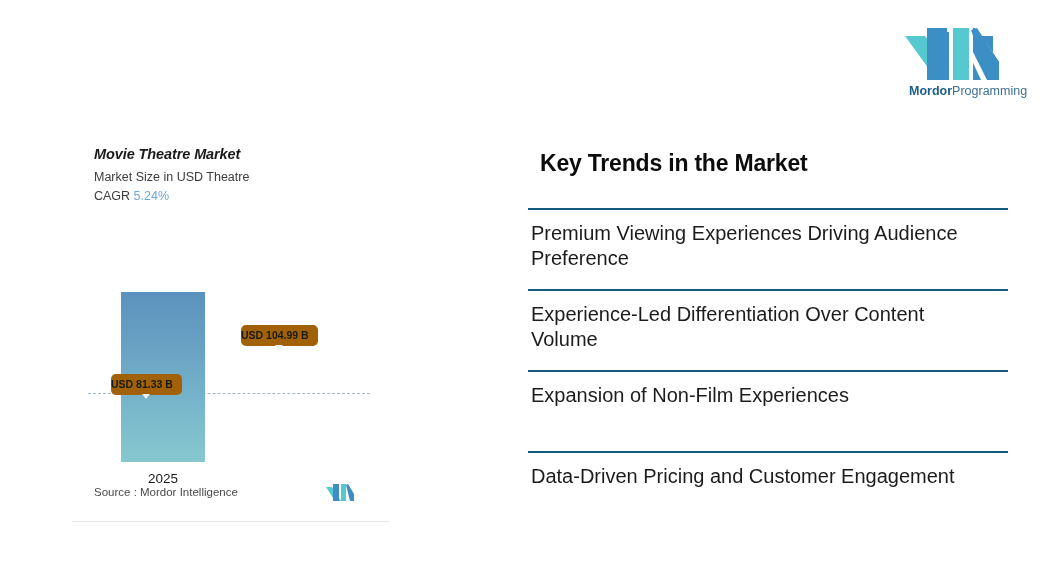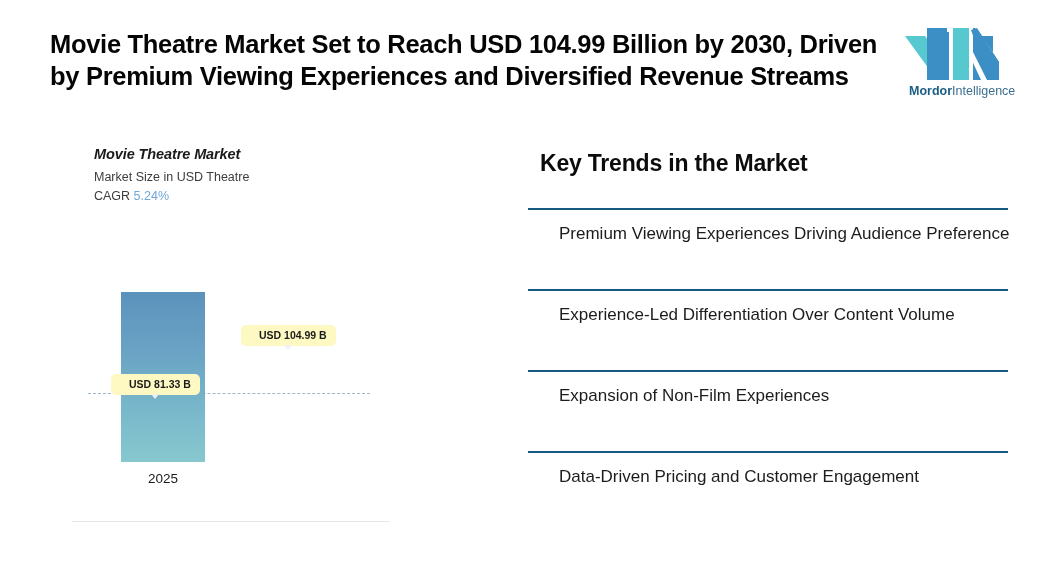--- a/index.html
+++ b/index.html
@@ -141,23 +141,23 @@
   .bar-cat {
     position: absolute;
     bottom: -24px;
     width: 100%;
     text-align: center;
     font-size: 13.5px;
     color: #1a1a1a;
   }
   .pill {
     position: absolute;
-    background: #fef9c3;
+    background: #a16207;
     border-radius: 5px;
-    padding: 4px 9px 5px 18px;
+    padding: 4px 9px 5px 0;
     font-size: 10.5px;
     font-weight: bold;
     color: #1a1a1a;
     white-space: nowrap;
   }
   .pill::after {
     content: "";
     position: absolute;
     left: 50%;
     bottom: -4px;
@@ -224,52 +224,50 @@
   }
   .trend-item-0 { top: 68px;  height: 81px; }
   .trend-item-1 { top: 149px; height: 81px; }
   .trend-item-2 { top: 230px; height: 81px; }
   .trend-item-3 { top: 311px; height: 60px; }
   .trend-text {
     position: absolute;
     left: 3px;
     top: 11px;
     width: 460px;
-    font-size: 17px;
+    font-size: 20px;
     line-height: 25px;
     color: #1c1c1c;
-    margin-left: 28px;
   }
 </style>
 </head>
 <body>
 
 <div class="header">
-  <div class="headline">Movie Theatre Market Set to Reach USD 104.99 Billion by 2030, Driven by Premium Viewing Experiences and Diversified Revenue Streams</div>
 
   <div class="brand">
     <div class="brand-mark">
       <svg viewBox="0 0 100 58" width="100" height="58" xmlns="http://www.w3.org/2000/svg">
         <polygon points="2,14 22,14 54,58 34,58" fill="#55c9cf"></polygon>
         <polygon points="24,6 46,6 46,58 24,58" fill="#3b8fc4"></polygon>
         <polygon points="50,6 68,6 68,58 50,58" fill="#55c9cf"></polygon>
         <polygon points="70,14 90,14 90,58 70,58" fill="#3b8fc4"></polygon>
         <polygon points="56,6 74,6 98,40 98,58 80,58" fill="#ffffff" opacity="0"></polygon>
         <polygon points="52,2 70,2 98,42 98,58 78,58" fill="#ffffff"></polygon>
         <polygon points="58,6 72,6 96,40 96,58 84,58" fill="#3b8fc4"></polygon>
         <polygon points="24,2 46,2 46,10 24,10" fill="#ffffff"></polygon>
         <polygon points="24,6 44,6 44,58 24,58" fill="#3b8fc4"></polygon>
         <polygon points="46,6 50,6 50,58 46,58" fill="#ffffff"></polygon>
         <polygon points="50,6 66,6 66,58 50,58" fill="#55c9cf"></polygon>
         <polygon points="66,6 70,6 70,58 66,58" fill="#ffffff"></polygon>
         <polygon points="68,8 74,6 96,40 96,58 86,58" fill="#3b8fc4"></polygon>
       </svg>
     </div>
     <div class="brand-word">
-      <span class="b1">Mordor</span><span class="b2">Intelligence</span>
+      <span class="b1">Mordor</span><span class="b2">Programming</span>
     </div>
   </div>
 </div>
 
 <div class="chart-card">
   <div class="chart-title">Movie Theatre Market</div>
   <div class="chart-subtitle">Market Size in USD Theatre</div>
   <div class="chart-cagr">
     <span>CAGR</span>
     <span class="cagr-value">5.24%</span>
@@ -279,20 +277,31 @@
     <div class="dashed-line"></div>
 
     <div class="bar bar-2025">
       <div class="bar-cat">2025</div>
     </div>
 
     <div class="pill pill-2025">USD 81.33 B</div>
     <div class="pill pill-2030">USD 104.99 B</div>
   </div>
 
+  <div class="source-row">
+    <div class="source-text">Source :  Mordor Intelligence</div>
+    <div class="source-mark">
+      <svg viewBox="0 0 28 18" width="28" height="18" xmlns="http://www.w3.org/2000/svg">
+        <polygon points="0,4 6,4 15,18 9,18" fill="#55c9cf"></polygon>
+        <polygon points="7,1 13,1 13,18 7,18" fill="#3b8fc4"></polygon>
+        <polygon points="15,1 20,1 20,18 15,18" fill="#55c9cf"></polygon>
+        <polygon points="20,2 22,1 28,11 28,18 24,18" fill="#3b8fc4"></polygon>
+      </svg>
+    </div>
+  </div>
 </div>
 
 <div class="trends">
   <div class="trends-heading">Key Trends in the Market</div>
 
   <div class="trend-item trend-item-0">
     <div class="trend-text">Premium Viewing Experiences Driving Audience Preference</div>
   </div>
   <div class="trend-item trend-item-1">
     <div class="trend-text">Experience-Led Differentiation Over Content Volume</div>

